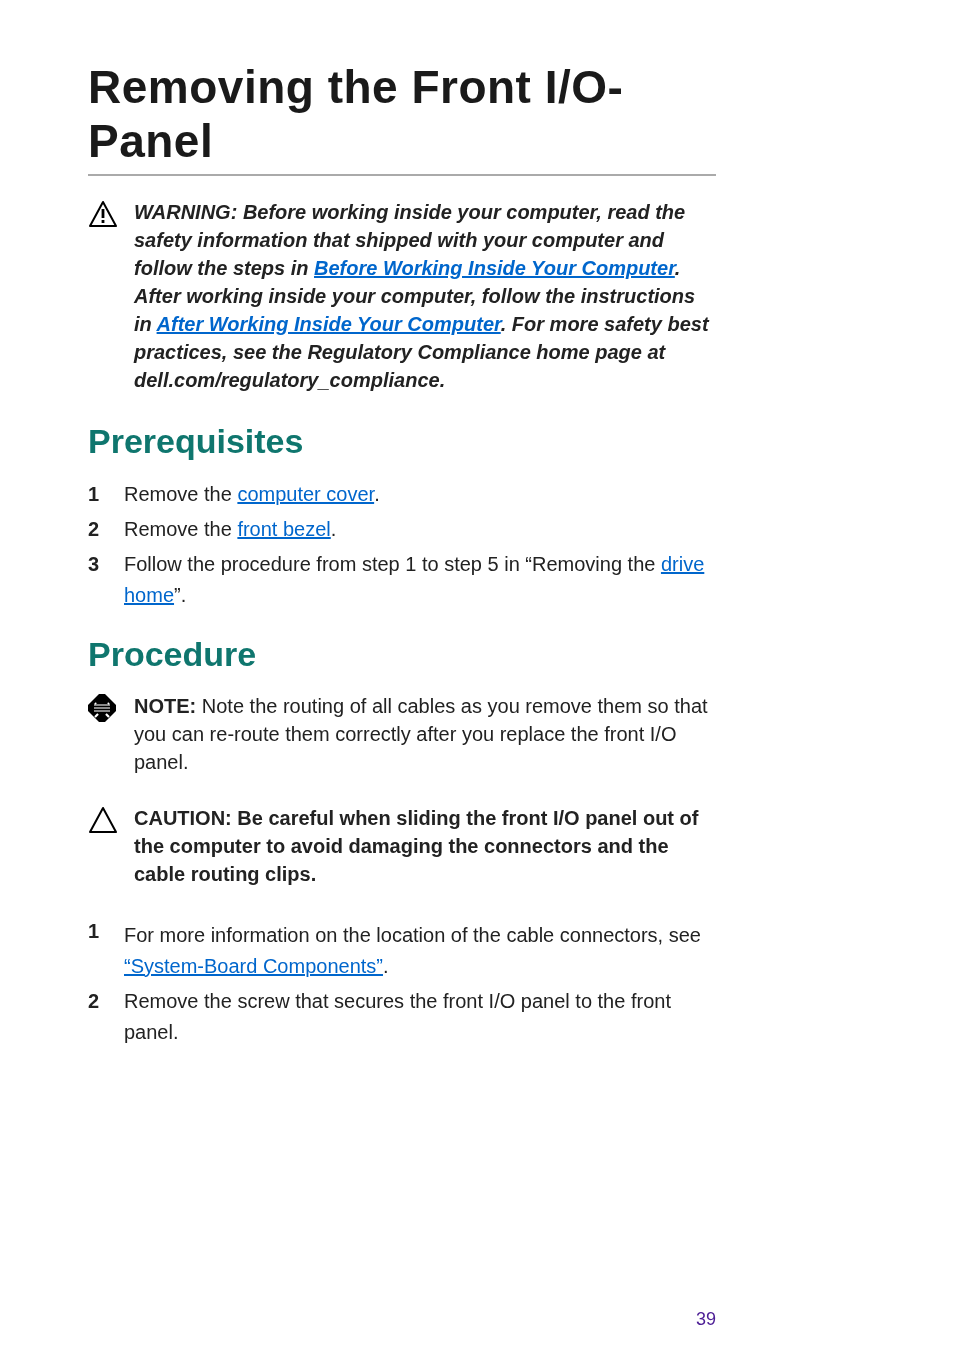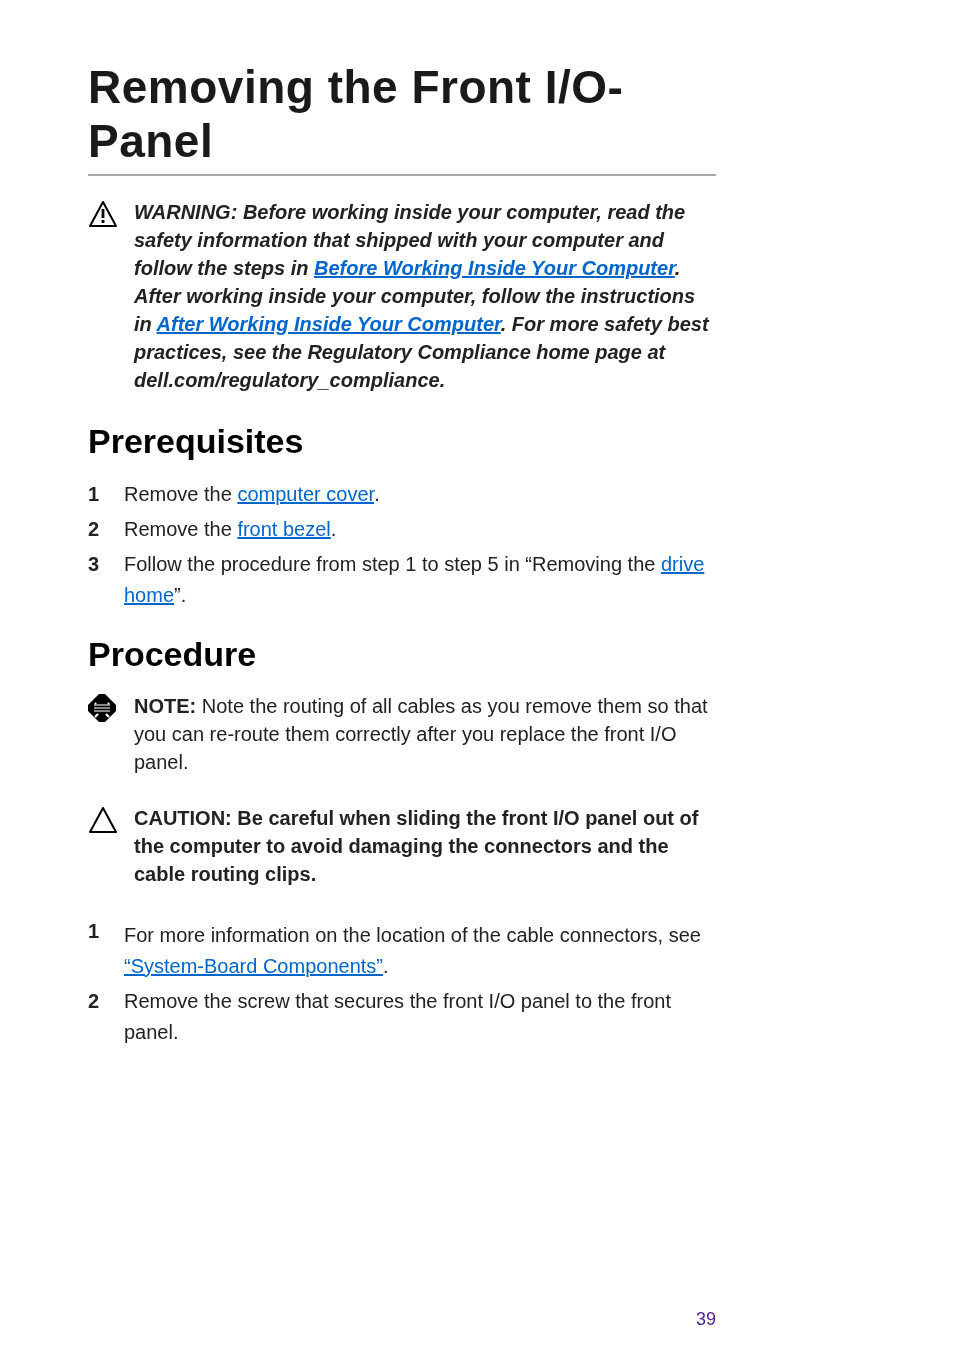--- a/index.html
+++ b/index.html
@@ -48,21 +48,21 @@
   .callout-body .bold { font-weight: 700; font-style: italic; }
   .link {
     color: #0066cc;
     text-decoration: underline;
     cursor: pointer;
   }
   h2.section {
     font-size: 34px;
     font-weight: 600;
     margin: 18px 0 18px 0;
-    color: #000000;
+    color: #0f766e;
   }
   ol.steps {
     list-style: none;
     padding: 0;
     margin: 0 0 24px 0;
     counter-reset: step;
   }
   ol.steps > li {
     counter-increment: step;
     display: flex;

